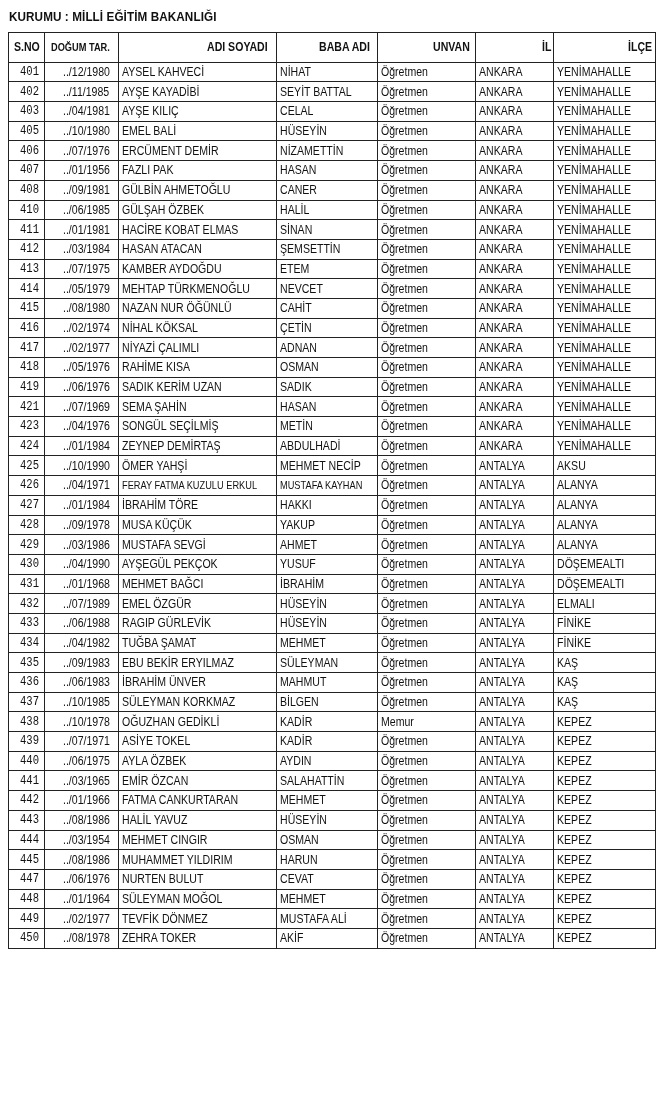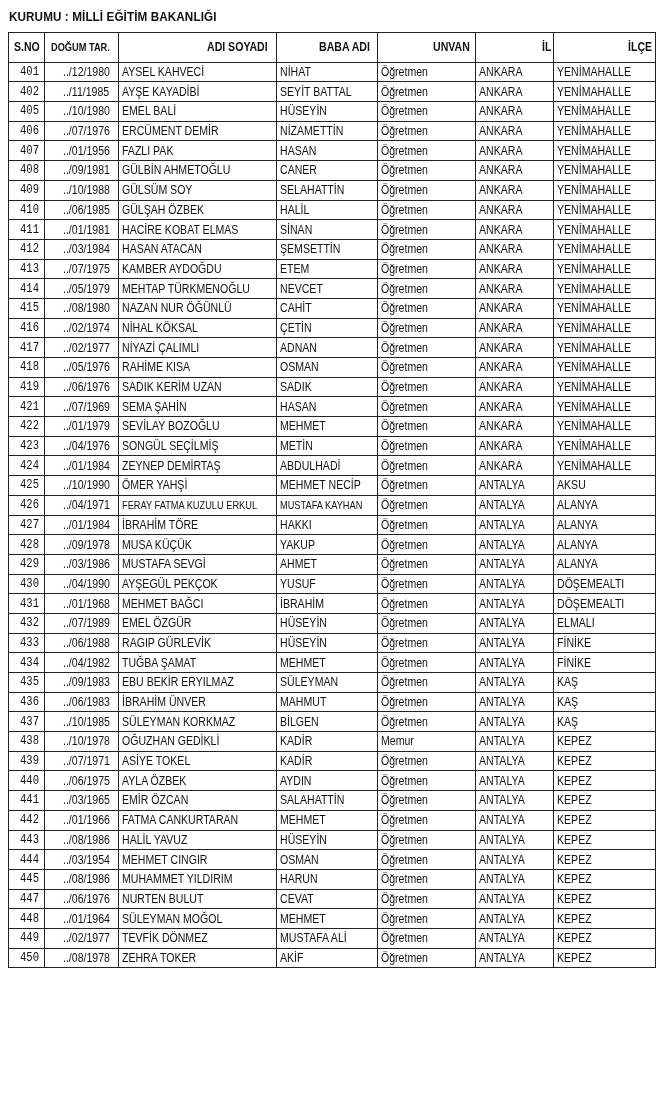--- a/index.html
+++ b/index.html
@@ -80,20 +80,29 @@
       <tr>
         <td class="c-no"><span class="cond">402</span></td>
         <td class="c-dob"><span class="cond">../11/1985</span></td>
         <td><span class="cond">AYŞE KAYADİBİ</span></td>
         <td><span class="cond">SEYİT BATTAL</span></td>
         <td><span class="cond">Öğretmen</span></td>
         <td><span class="cond">ANKARA</span></td>
         <td><span class="cond">YENİMAHALLE</span></td>
       </tr>
       <tr>
+        <td class="c-no"><span class="cond">403</span></td>
+        <td class="c-dob"><span class="cond">../04/1981</span></td>
+        <td><span class="cond">AYŞE KILIÇ</span></td>
+        <td><span class="cond">CELAL</span></td>
+        <td><span class="cond">Öğretmen</span></td>
+        <td><span class="cond">ANKARA</span></td>
+        <td><span class="cond">YENİMAHALLE</span></td>
+      </tr>
+      <tr>
         <td class="c-no"><span class="cond">405</span></td>
         <td class="c-dob"><span class="cond">../10/1980</span></td>
         <td><span class="cond">EMEL BALİ</span></td>
         <td><span class="cond">HÜSEYİN</span></td>
         <td><span class="cond">Öğretmen</span></td>
         <td><span class="cond">ANKARA</span></td>
         <td><span class="cond">YENİMAHALLE</span></td>
       </tr>
       <tr>
         <td class="c-no"><span class="cond">406</span></td>
@@ -116,29 +125,20 @@
       <tr>
         <td class="c-no"><span class="cond">408</span></td>
         <td class="c-dob"><span class="cond">../09/1981</span></td>
         <td><span class="cond">GÜLBİN AHMETOĞLU</span></td>
         <td><span class="cond">CANER</span></td>
         <td><span class="cond">Öğretmen</span></td>
         <td><span class="cond">ANKARA</span></td>
         <td><span class="cond">YENİMAHALLE</span></td>
       </tr>
       <tr>
-        <td class="c-no"><span class="cond">409</span></td>
-        <td class="c-dob"><span class="cond">../10/1988</span></td>
-        <td><span class="cond">GÜLSÜM SOY</span></td>
-        <td><span class="cond">SELAHATTİN</span></td>
-        <td><span class="cond">Öğretmen</span></td>
-        <td><span class="cond">ANKARA</span></td>
-        <td><span class="cond">YENİMAHALLE</span></td>
-      </tr>
-      <tr>
         <td class="c-no"><span class="cond">410</span></td>
         <td class="c-dob"><span class="cond">../06/1985</span></td>
         <td><span class="cond">GÜLŞAH ÖZBEK</span></td>
         <td><span class="cond">HALİL</span></td>
         <td><span class="cond">Öğretmen</span></td>
         <td><span class="cond">ANKARA</span></td>
         <td><span class="cond">YENİMAHALLE</span></td>
       </tr>
       <tr>
         <td class="c-no"><span class="cond">411</span></td>
@@ -219,29 +219,20 @@
         <td><span class="cond">SADIK</span></td>
         <td><span class="cond">Öğretmen</span></td>
         <td><span class="cond">ANKARA</span></td>
         <td><span class="cond">YENİMAHALLE</span></td>
       </tr>
       <tr>
         <td class="c-no"><span class="cond">421</span></td>
         <td class="c-dob"><span class="cond">../07/1969</span></td>
         <td><span class="cond">SEMA ŞAHİN</span></td>
         <td><span class="cond">HASAN</span></td>
-        <td><span class="cond">Öğretmen</span></td>
-        <td><span class="cond">ANKARA</span></td>
-        <td><span class="cond">YENİMAHALLE</span></td>
-      </tr>
-      <tr>
-        <td class="c-no"><span class="cond">422</span></td>
-        <td class="c-dob"><span class="cond">../01/1979</span></td>
-        <td><span class="cond">SEVİLAY BOZOĞLU</span></td>
-        <td><span class="cond">MEHMET</span></td>
         <td><span class="cond">Öğretmen</span></td>
         <td><span class="cond">ANKARA</span></td>
         <td><span class="cond">YENİMAHALLE</span></td>
       </tr>
       <tr>
         <td class="c-no"><span class="cond">423</span></td>
         <td class="c-dob"><span class="cond">../04/1976</span></td>
         <td><span class="cond">SONGÜL SEÇİLMİŞ</span></td>
         <td><span class="cond">METİN</span></td>
         <td><span class="cond">Öğretmen</span></td>

